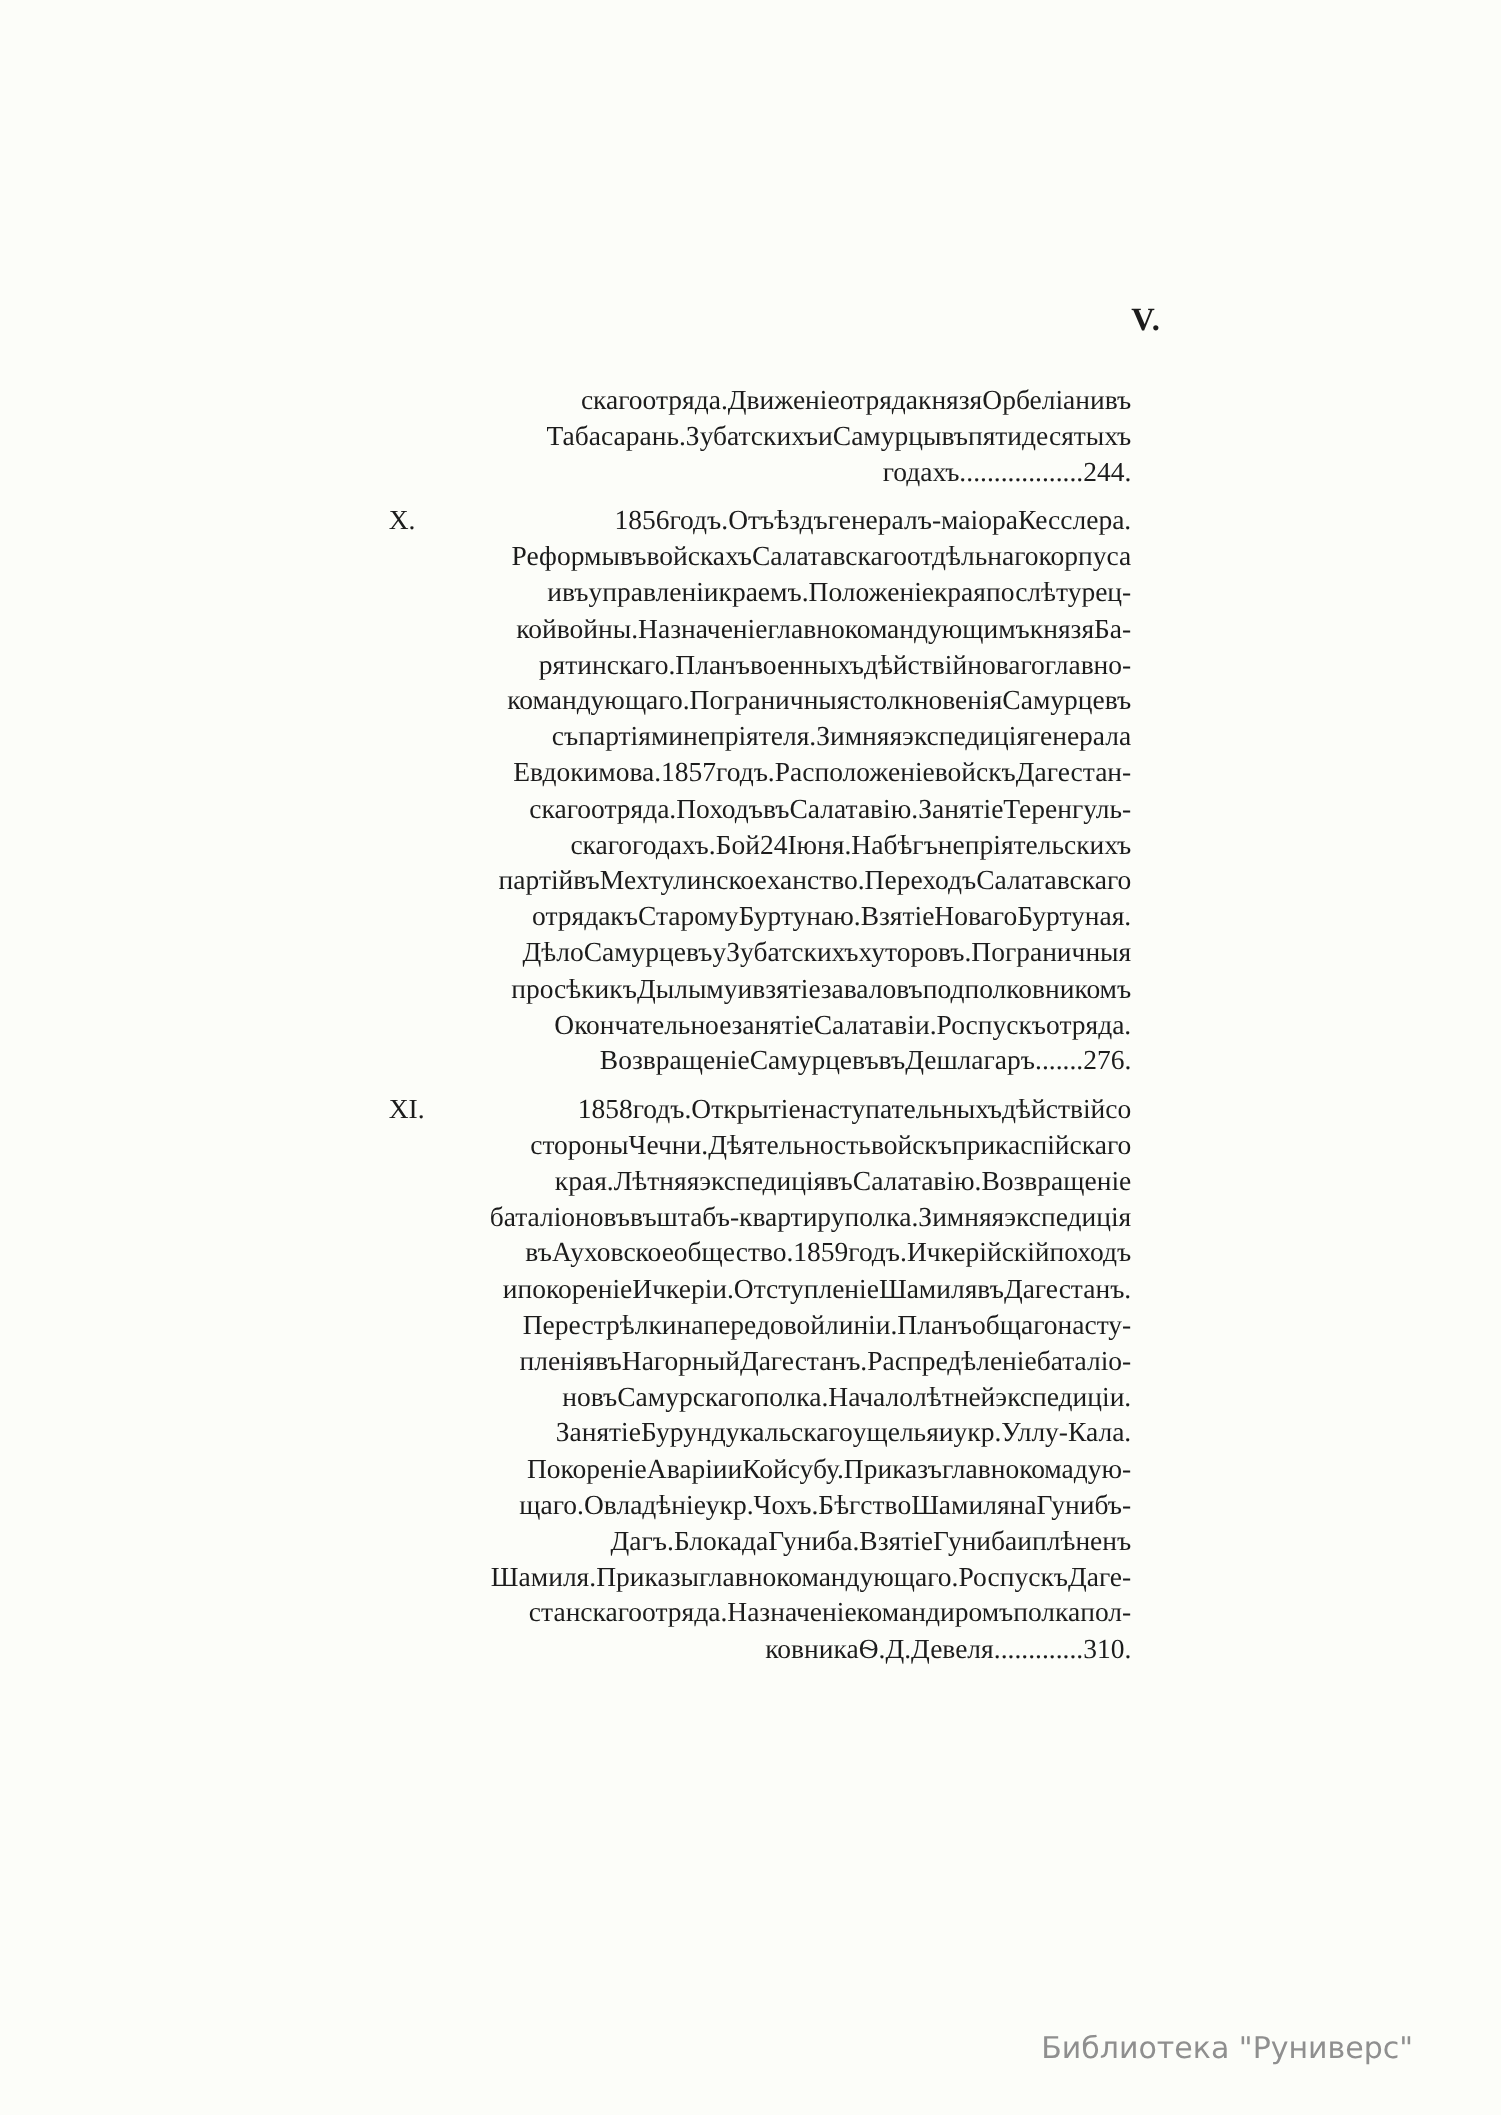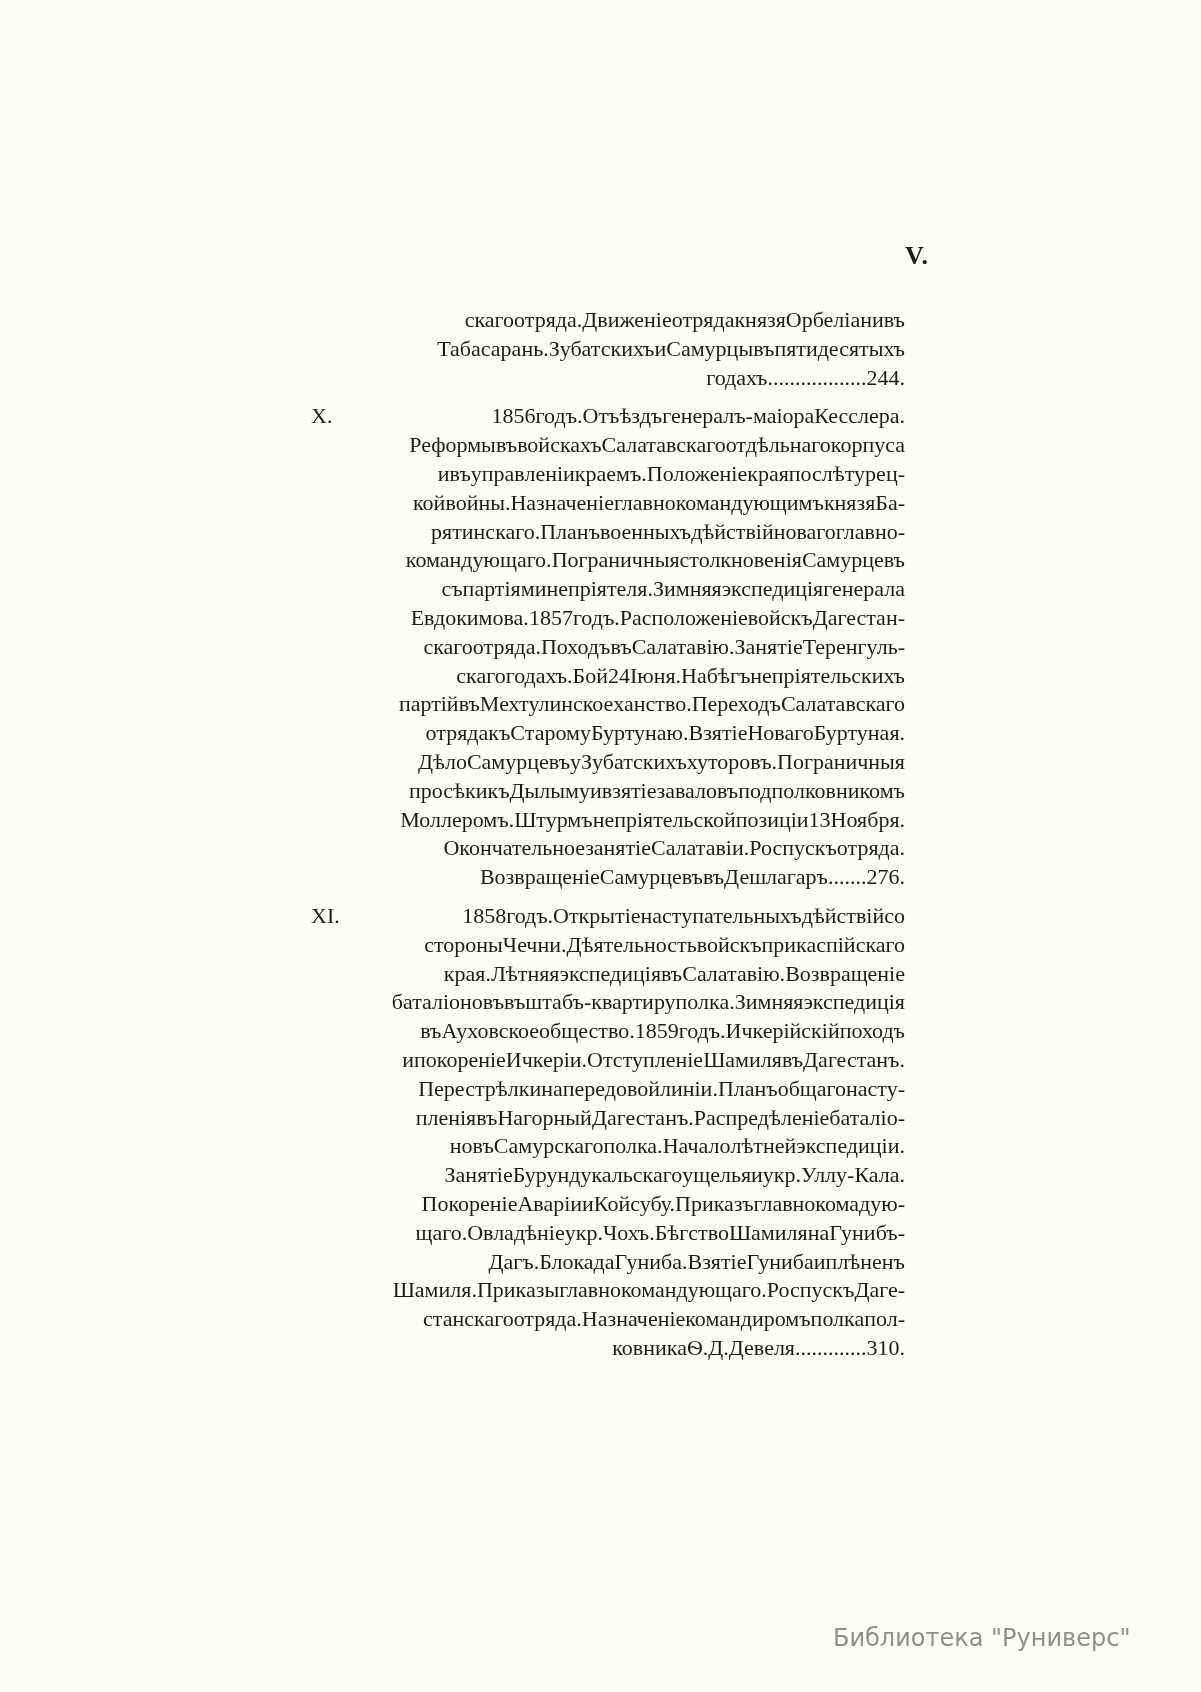--- a/index.html
+++ b/index.html
@@ -227,28 +227,20 @@
           <span>Пограничныя</span>
         </div>
         <div class="line">
           <span>просѣки</span>
           <span>къ</span>
           <span>Дылыму</span>
           <span>и</span>
           <span>взятіе</span>
           <span>заваловъ</span>
           <span>подполковникомъ</span>
-        </div>
-        <div class="line">
-          <span>Моллеромъ.</span>
-          <span>Штурмъ</span>
-          <span>непріятельской</span>
-          <span>позиціи</span>
-          <span>13</span>
-          <span>Ноября.</span>
         </div>
         <div class="line">
           <span>Окончательное</span>
           <span>занятіе</span>
           <span>Салатавіи.</span>
           <span>Роспускъ</span>
           <span>отряда.</span>
         </div>
         <div class="line">
           <span>Возвращеніе</span>

